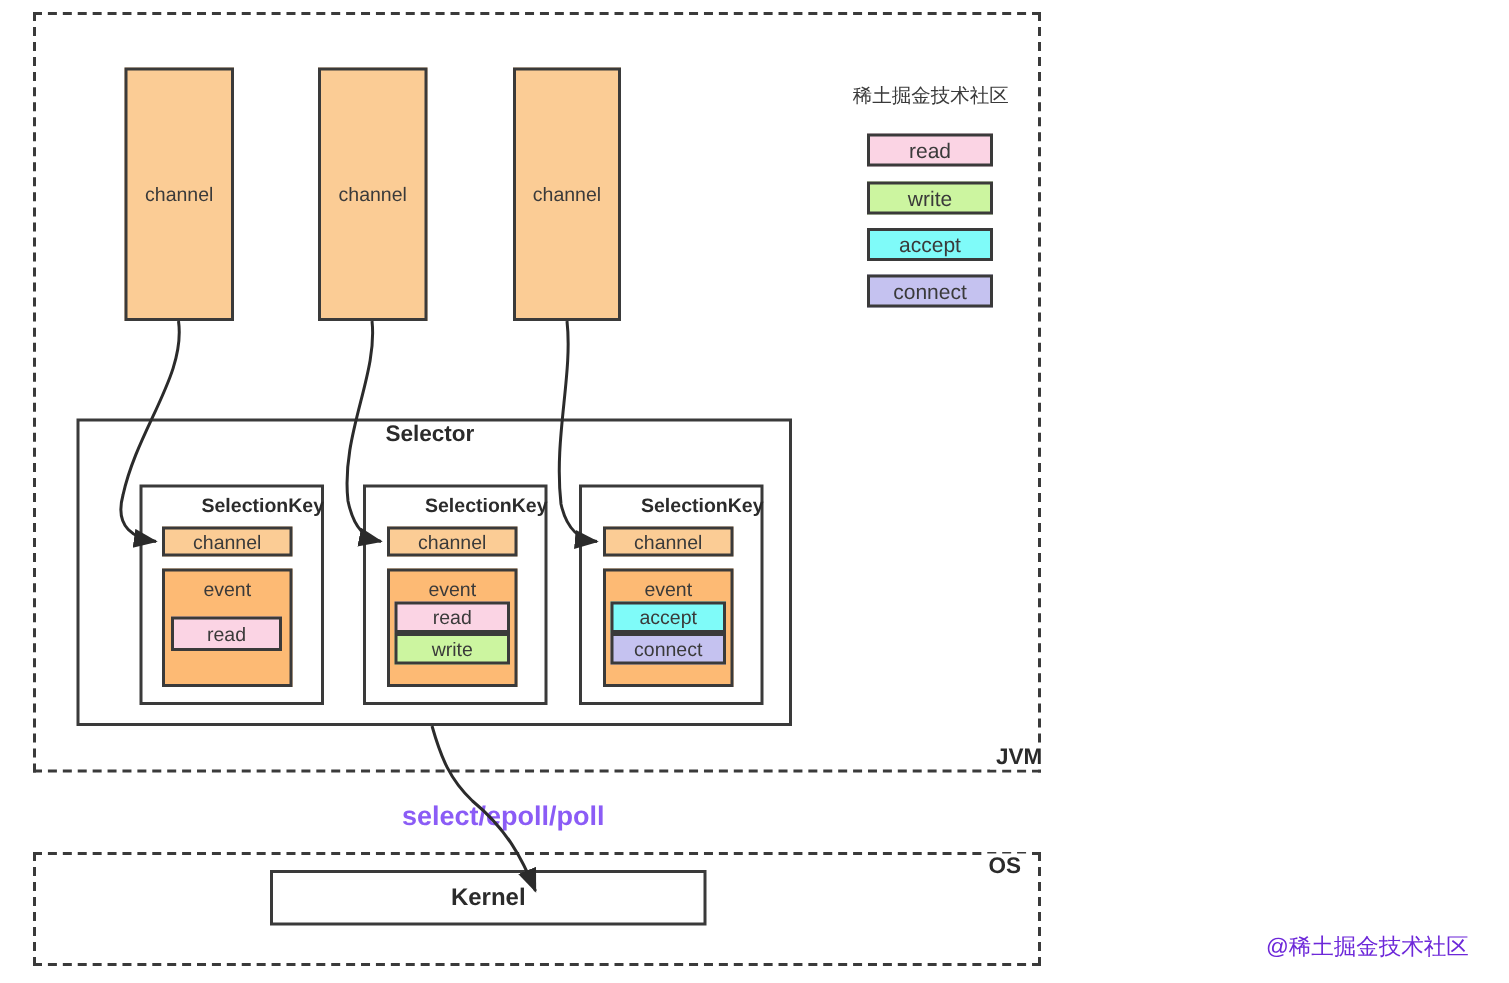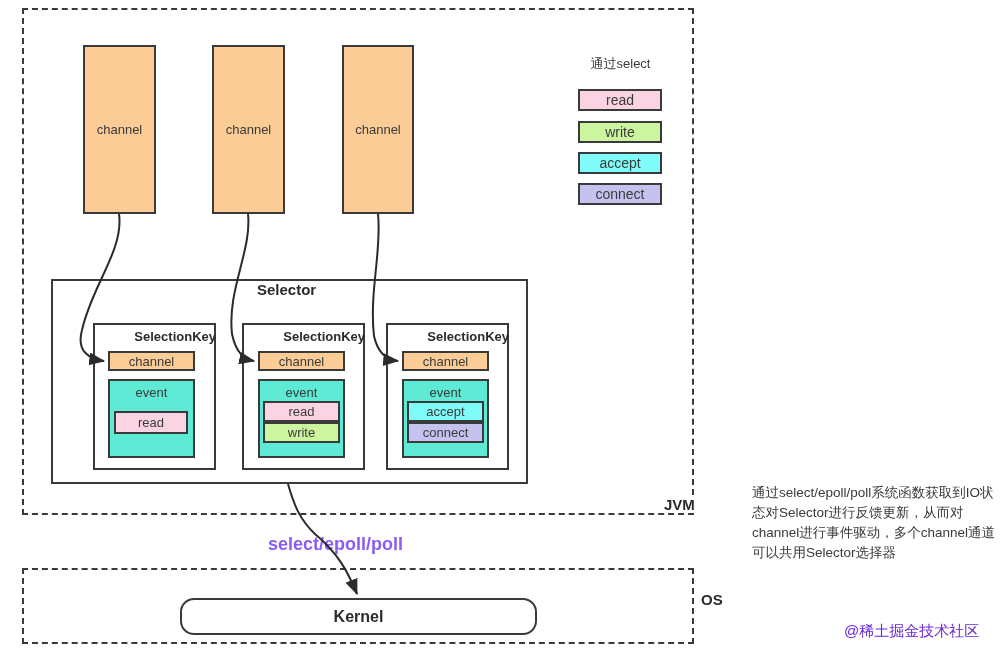--- a/index.html
+++ b/index.html
@@ -51,21 +51,21 @@
     border:2px solid #3a3a3a;
     display:flex;align-items:center;justify-content:center;
     font-size:13px;color:#3a3a3a;box-sizing:border-box;
   }
   .pill.channel{background:#fbcc95;}
   .pill.read{background:#fbd4e4;}
   .pill.write{background:#ccf5a0;}
   .pill.accept{background:#7ffbf9;}
   .pill.connect{background:#c5c2f0;}
 
-  .event-box{border:2px solid #3a3a3a;background:#5eead4;}
+  .event-box{border:2px solid #3a3a3a;background:#fdba74;}
   .event-label{
     position:absolute;left:0;right:0;top:4px;
     text-align:center;font-size:13px;color:#3a3a3a;
   }
 
   
   .legend-title{
     position:absolute;font-size:13px;color:#3a3a3a;white-space:nowrap;
     text-align:center;
   }
@@ -156,44 +156,43 @@
   <div class="abs event-box" style="left:402px;top:379px;width:87px;height:79px;">
     <div class="event-label">event</div>
   </div>
   <div class="abs pill accept" style="left:407px;top:401px;width:77px;height:21px;">
     <span>accept</span>
   </div>
   <div class="abs pill connect" style="left:407px;top:422px;width:77px;height:21px;">
     <span>connect</span>
   </div>
 
-  <div class="legend-title" style="left:563px;top:55px;width:115px;">通过select</div>
+  <div class="legend-title" style="left:563px;top:55px;width:115px;">稀土掘金技术社区</div>
   <div class="abs legend-pill" style="left:578px;top:89px;width:84px;height:22px;background:#fbd4e4;">
     <span>read</span>
   </div>
   <div class="abs legend-pill" style="left:578px;top:121px;width:84px;height:22px;background:#ccf5a0;">
     <span>write</span>
   </div>
   <div class="abs legend-pill" style="left:578px;top:152px;width:84px;height:22px;background:#7ffbf9;">
     <span>accept</span>
   </div>
   <div class="abs legend-pill" style="left:578px;top:183px;width:84px;height:22px;background:#c5c2f0;">
     <span>connect</span>
   </div>
 
   <div class="abs dashed-box" style="left:22px;top:568px;width:672px;height:76px;"></div>
-  <div class="zone-label" style="left:655px;top:591px;margin-left:42px;">OS</div>
-
-  <div class="abs kernel-box" style="left:180px;top:598px;width:357px;height:37px;border-radius:14px;">
+  <div class="zone-label" style="left:655px;top:569px;">OS</div>
+
+  <div class="abs kernel-box" style="left:180px;top:580px;width:291px;height:37px;">
     <span>Kernel</span>
   </div>
 
   <div class="edge-label" style="left:226px;top:534px;">select/epoll/poll</div>
 
-  <div class="side-note" style="left:752px;top:483px;">通过select/epoll/poll系统函数获取到IO状态对Selector进行反馈更新，从而对channel进行事件驱动，多个channel通道可以共用Selector选择器</div>
 
   <div class="watermark" style="left:844px;top:622px;">@稀土掘金技术社区</div>
 
   <svg class="overlay" viewBox="0 0 1006 655">
     <defs>
       <marker id="ah" markerWidth="9" markerHeight="9" refX="7.4" refY="3.2" orient="auto" markerUnits="strokeWidth">
         <path d="M0,0 L8,3.2 L0,6.4 z" fill="#2b2b2b"></path>
       </marker>
     </defs>
 

